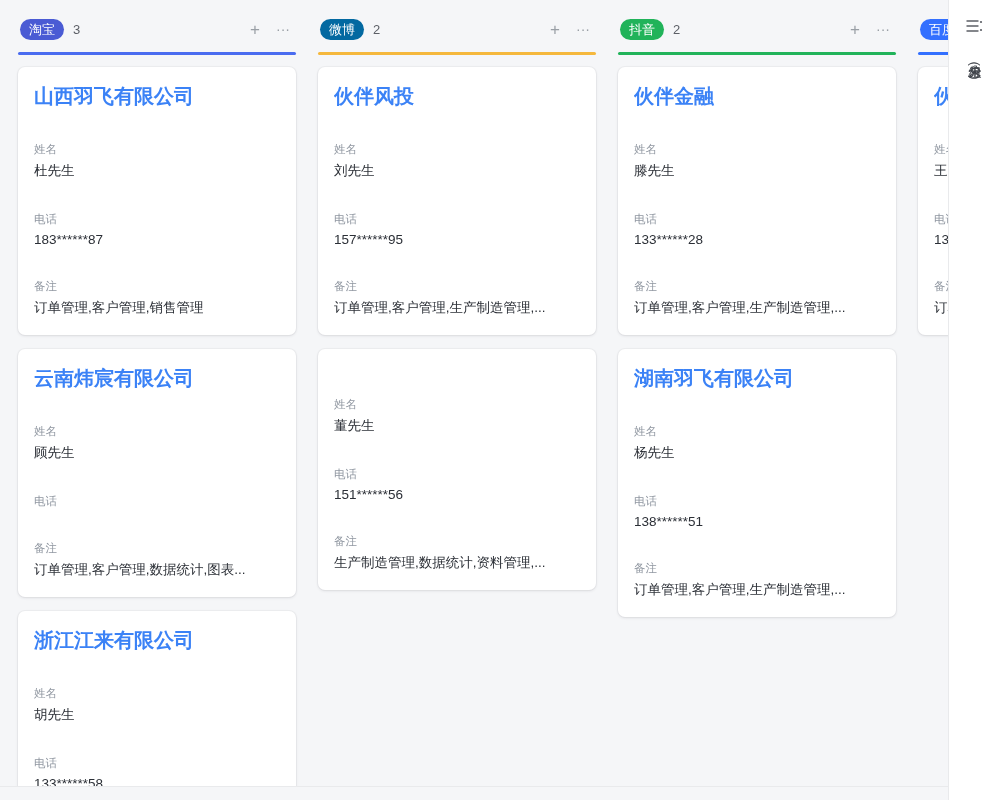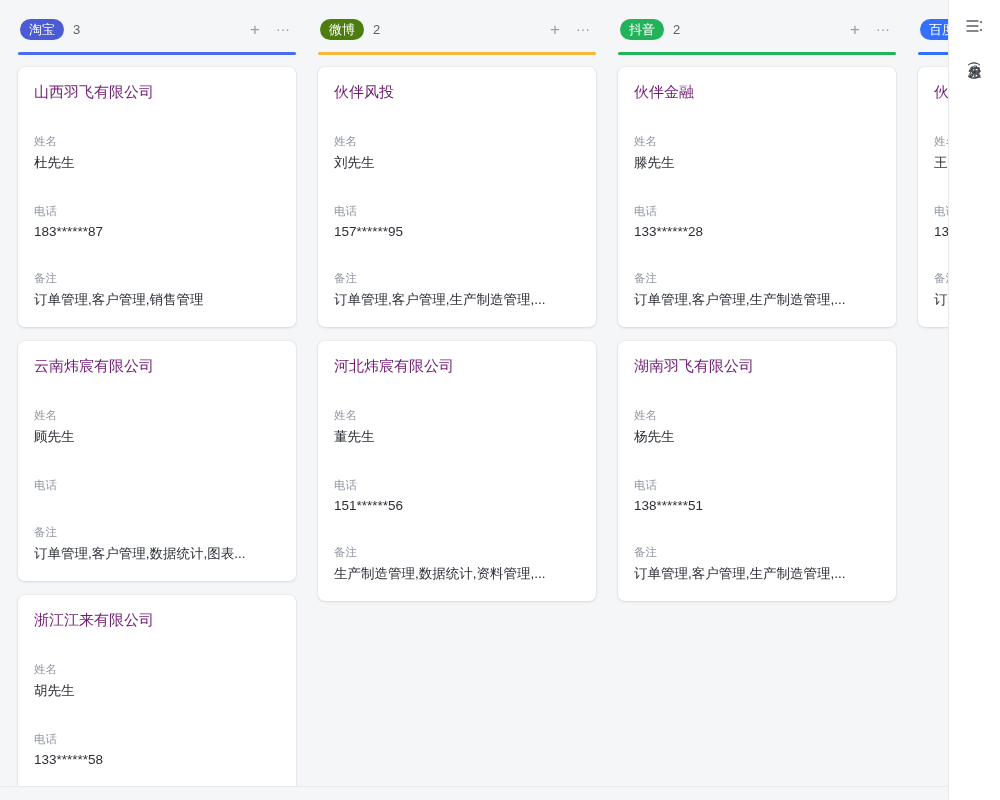--- a/index.html
+++ b/index.html
@@ -81,23 +81,23 @@
 
   
   .card {
     background: #fff;
     border-radius: 7px;
     box-shadow: 0 1px 3px rgba(16,24,40,.10), 0 0 0 1px rgba(16,24,40,.03);
     padding: 16px 16px 18px 16px;
     margin-bottom: 14px;
   }
   .card-title {
-    font-size: 15px;
-    font-weight: normal;
-    color: #701a75;
+    font-size: 20px;
+    font-weight: bold;
+    color: #3b82f6;
     margin-bottom: 14px;
     white-space: nowrap;
     overflow: hidden;
     text-overflow: ellipsis;
   }
   .field { margin-bottom: 12px; margin-top: 32px; }
   .field:last-child { margin-bottom: 0; }
   .field-label {
     font-size: 11.5px;
     color: #9097a1;
@@ -203,21 +203,21 @@
               <div class="field-value">133******58</div>
             </div>
             <div class="field">
               <div class="field-label">备注</div>
               <div class="field-value">生产制造管理,流程管理</div>
             </div>
           </div>
         </div>
         <div class="column">
           <div class="col-header">
-            <span class="tag" style="background: #4d7c0f;">微博</span>
+            <span class="tag" style="background: #0369a1;">微博</span>
             <span class="count">2</span>
             <div class="spacer"></div>
             <div class="hdr-btn">+</div>
             <div class="hdr-btn" style="font-size: 14px;">···</div>
           </div>
           <div class="col-rule" style="background: rgb(245, 184, 61);"></div>
           <div class="card">
             <div class="card-title">伙伴风投</div>
             <div class="field">
               <div class="field-label">姓名</div>
@@ -226,21 +226,20 @@
             <div class="field">
               <div class="field-label">电话</div>
               <div class="field-value">157******95</div>
             </div>
             <div class="field">
               <div class="field-label">备注</div>
               <div class="field-value">订单管理,客户管理,生产制造管理,...</div>
             </div>
           </div>
           <div class="card">
-            <div class="card-title">河北炜宸有限公司</div>
             <div class="field">
               <div class="field-label">姓名</div>
               <div class="field-value">董先生</div>
             </div>
             <div class="field">
               <div class="field-label">电话</div>
               <div class="field-value">151******56</div>
             </div>
             <div class="field">
               <div class="field-label">备注</div>

